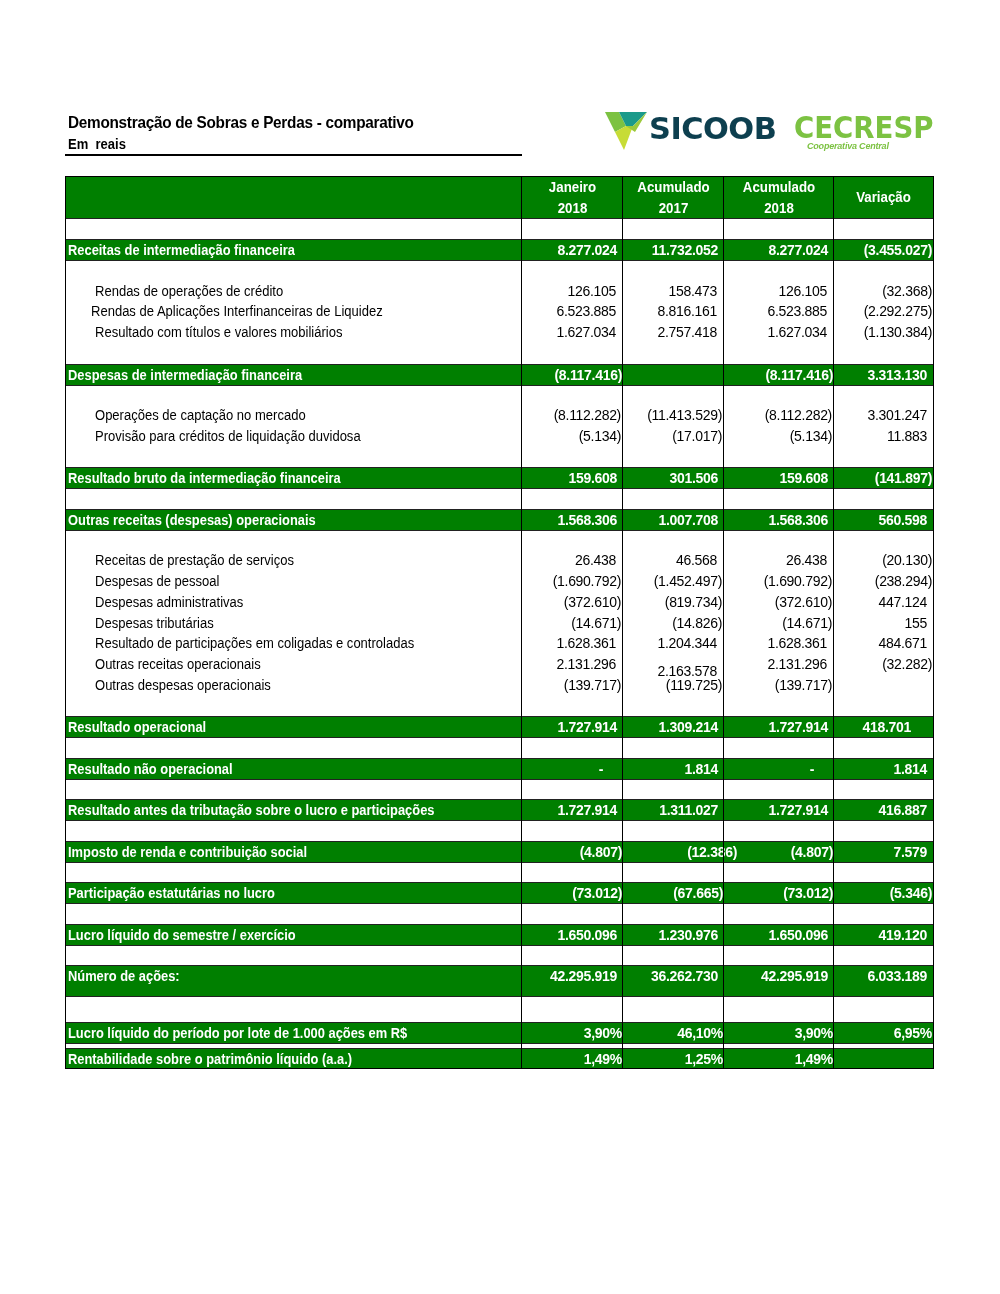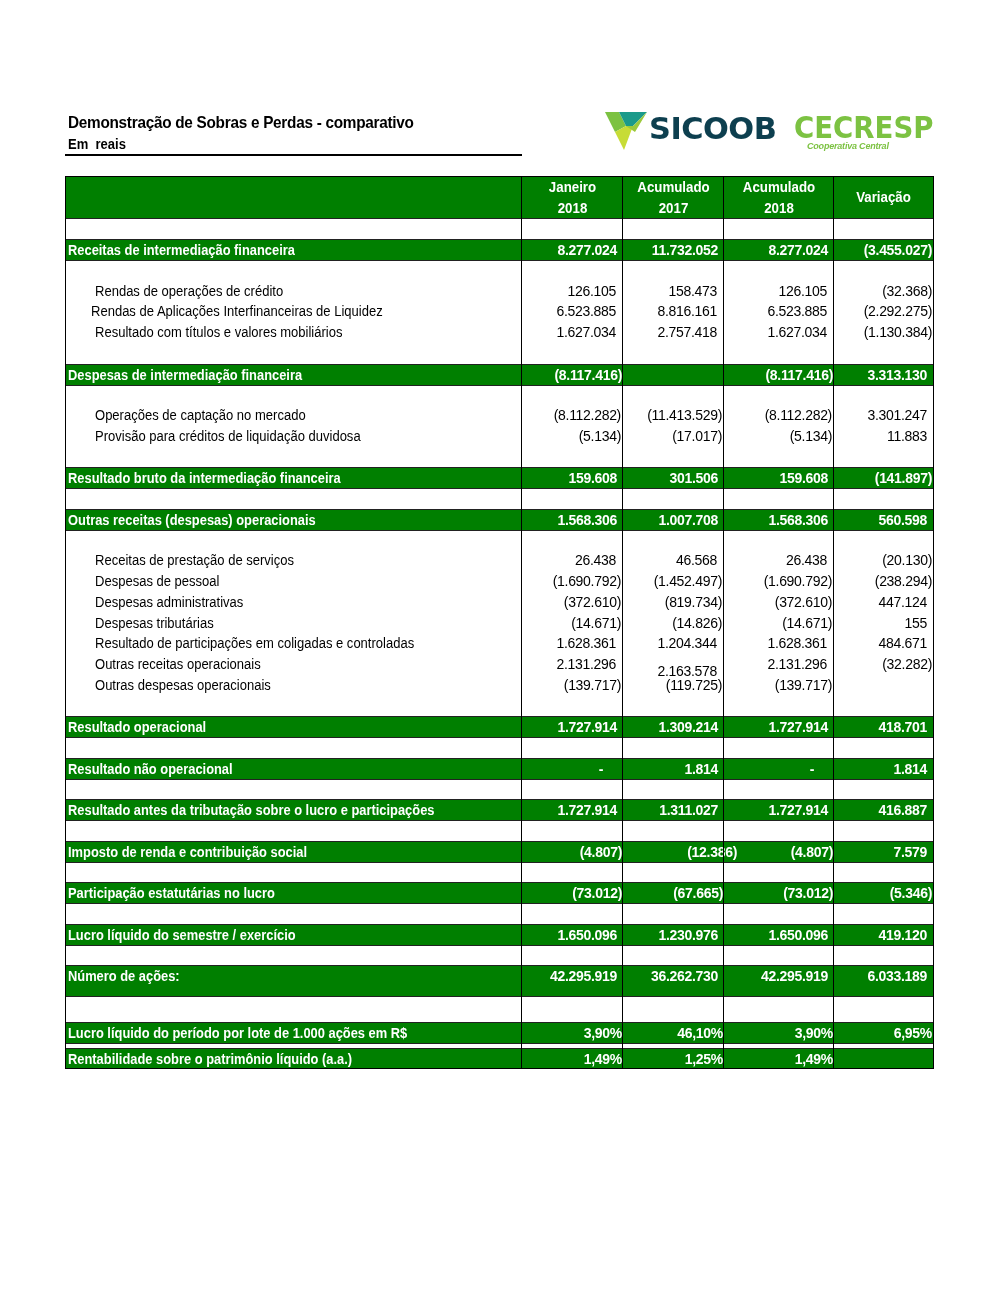--- a/index.html
+++ b/index.html
@@ -208,21 +208,21 @@
     <div class="cell" style="left:456px;width:101px;">
         <span class="num" style="right:6px;">1.727.914</span>
       </div>
     <div class="cell" style="left:557px;width:101px;">
         <span class="num" style="right:6px;">1.309.214</span>
       </div>
     <div class="cell" style="left:658px;width:110px;">
         <span class="num" style="right:6px;">1.727.914</span>
       </div>
     <div class="cell" style="left:768px;width:99px;">
-        <span class="num" style="right:6px;margin-left:35px;">418.701</span>
+        <span class="num" style="right:22px;margin-left:35px;">418.701</span>
       </div>
   </div>
 
   <div class="row green" style="top:581px;height:22px;">
     <span class="label">Resultado não operacional</span>
     <div class="cell" style="left:456px;width:101px;">
         <span class="num" style="right:20px;">-</span>
       </div>
     <div class="cell" style="left:557px;width:101px;">
         <span class="num" style="right:6px;">1.814</span>

